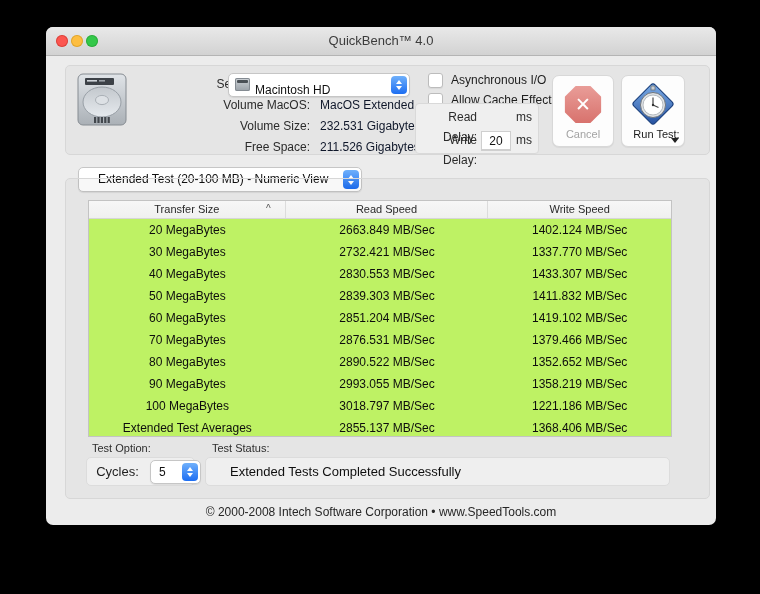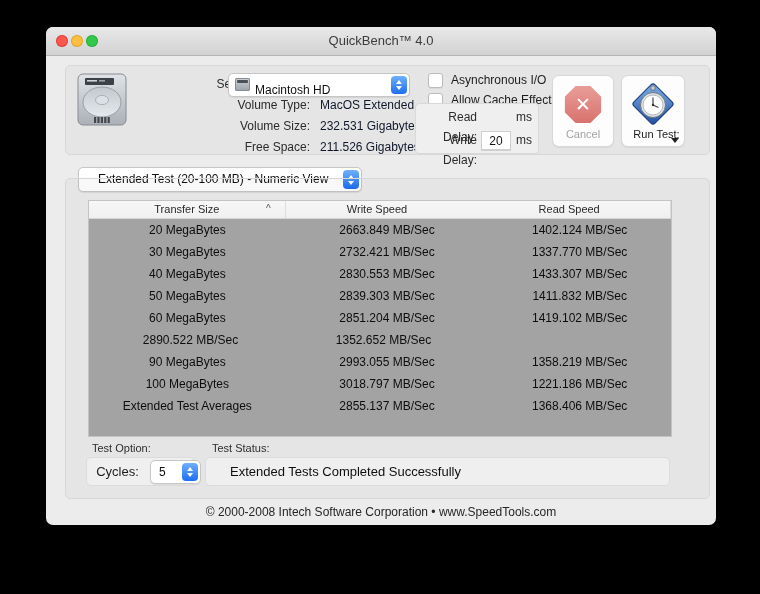--- a/index.html
+++ b/index.html
@@ -70,21 +70,21 @@
            clip-path:polygon(30% 0,70% 0,100% 30%,100% 70%,70% 100%,30% 100%,0 70%,0 30%);
            display:flex;align-items:center;justify-content:center;}
   .octagon span{color:#fff;font-size:19px;font-weight:bold;line-height:1;}
   .btnlabel{position:absolute;left:0;right:0;top:52px;text-align:center;font-size:11px;}
   .btn-cancel .btnlabel{color:#a3a3a3;}
   .btn-run .btnlabel{color:#1a1a1a;margin-left:7px;}
   .runarrow{position:absolute;right:5px;bottom:3px;width:0;height:0;
             border-left:4px solid transparent;border-right:4px solid transparent;
             border-top:5px solid #222;}
   
-  .table{position:absolute;left:42px;top:173px;width:584px;height:237px;background:#a3a3a3;
+  .table{position:absolute;left:42px;top:173px;width:584px;height:237px;background:#bef264;
          border:1px solid #c3c3c3;box-sizing:border-box;}
   .thead{display:flex;height:17px;background:linear-gradient(#f7f7f7,#f0f0f0);
          border-bottom:1px solid #d6d6d6;font-size:11px;color:#2a2a2a;}
   .th{line-height:16px;text-align:center;position:relative;}
   .th1{width:197px;border-right:1px solid #dcdcdc;box-sizing:border-box;}
   .th2{width:203px;border-right:1px solid #dcdcdc;box-sizing:border-box;}
   .th3{width:183px;}
   .sortcaret{position:absolute;right:14px;top:0;font-size:10px;color:#555;}
   .trow{display:flex;height:22px;font-size:12px;color:#0d0d0d;}
   .td{line-height:22px;text-align:center;}
@@ -145,21 +145,21 @@
           <rect x="20.4" y="44" width="2.2" height="6"></rect>
         <rect x="23.8" y="44" width="2.2" height="6"></rect>
           <rect x="27.2" y="44" width="2.2" height="6"></rect>
         <rect x="30.6" y="44" width="2.2" height="6"></rect>
       </g>
     </svg>
   </div>
 
   <div class="vlabels">
     <span>Selected Volume:</span>
-    <span>Volume Type:</span>
+    <span>Volume MacOS:</span>
     <span>Volume Size:</span>
     <span>Free Space:</span>
   </div>
   <div class="vvalues">
     <span>MacOS Extended</span>
     <span>232.531 Gigabytes</span>
     <span>211.526 Gigabytes</span>
   </div>
 
   <div class="select volselect">
@@ -226,26 +226,26 @@
   </div>
 
   <div class="groupbox box-main"></div>
 
   <div class="table">
     <div class="thead">
       <div class="th th1">
         <span>Transfer Size</span>
         <span class="sortcaret">^</span>
       </div>
+      <div class="th th2">
+        <span>Read Speed</span>
+      </div>
       <div class="th th3">
         <span>Write Speed</span>
       </div>
-      <div class="th th2">
-        <span>Read Speed</span>
-      </div>
     </div>
     <div class="trow">
       <span class="td td1">20 MegaBytes</span>
       <span class="td td2">2663.849 MB/Sec</span>
       <span class="td td3">1402.124 MB/Sec</span>
     </div>
     <div class="trow">
       <span class="td td1">30 MegaBytes</span>
       <span class="td td2">2732.421 MB/Sec</span>
       <span class="td td3">1337.770 MB/Sec</span>
@@ -259,20 +259,26 @@
       <span class="td td1">50 MegaBytes</span>
       <span class="td td2">2839.303 MB/Sec</span>
       <span class="td td3">1411.832 MB/Sec</span>
     </div>
     <div class="trow">
       <span class="td td1">60 MegaBytes</span>
       <span class="td td2">2851.204 MB/Sec</span>
       <span class="td td3">1419.102 MB/Sec</span>
     </div>
     <div class="trow">
+      <span class="td td1">70 MegaBytes</span>
+      <span class="td td2">2876.531 MB/Sec</span>
+      <span class="td td3">1379.466 MB/Sec</span>
+    </div>
+    <div class="trow">
+      <span class="td td1">80 MegaBytes</span>
       <span class="td td2">2890.522 MB/Sec</span>
       <span class="td td3">1352.652 MB/Sec</span>
     </div>
     <div class="trow">
       <span class="td td1">90 MegaBytes</span>
       <span class="td td2">2993.055 MB/Sec</span>
       <span class="td td3">1358.219 MB/Sec</span>
     </div>
     <div class="trow">
       <span class="td td1">100 MegaBytes</span>

